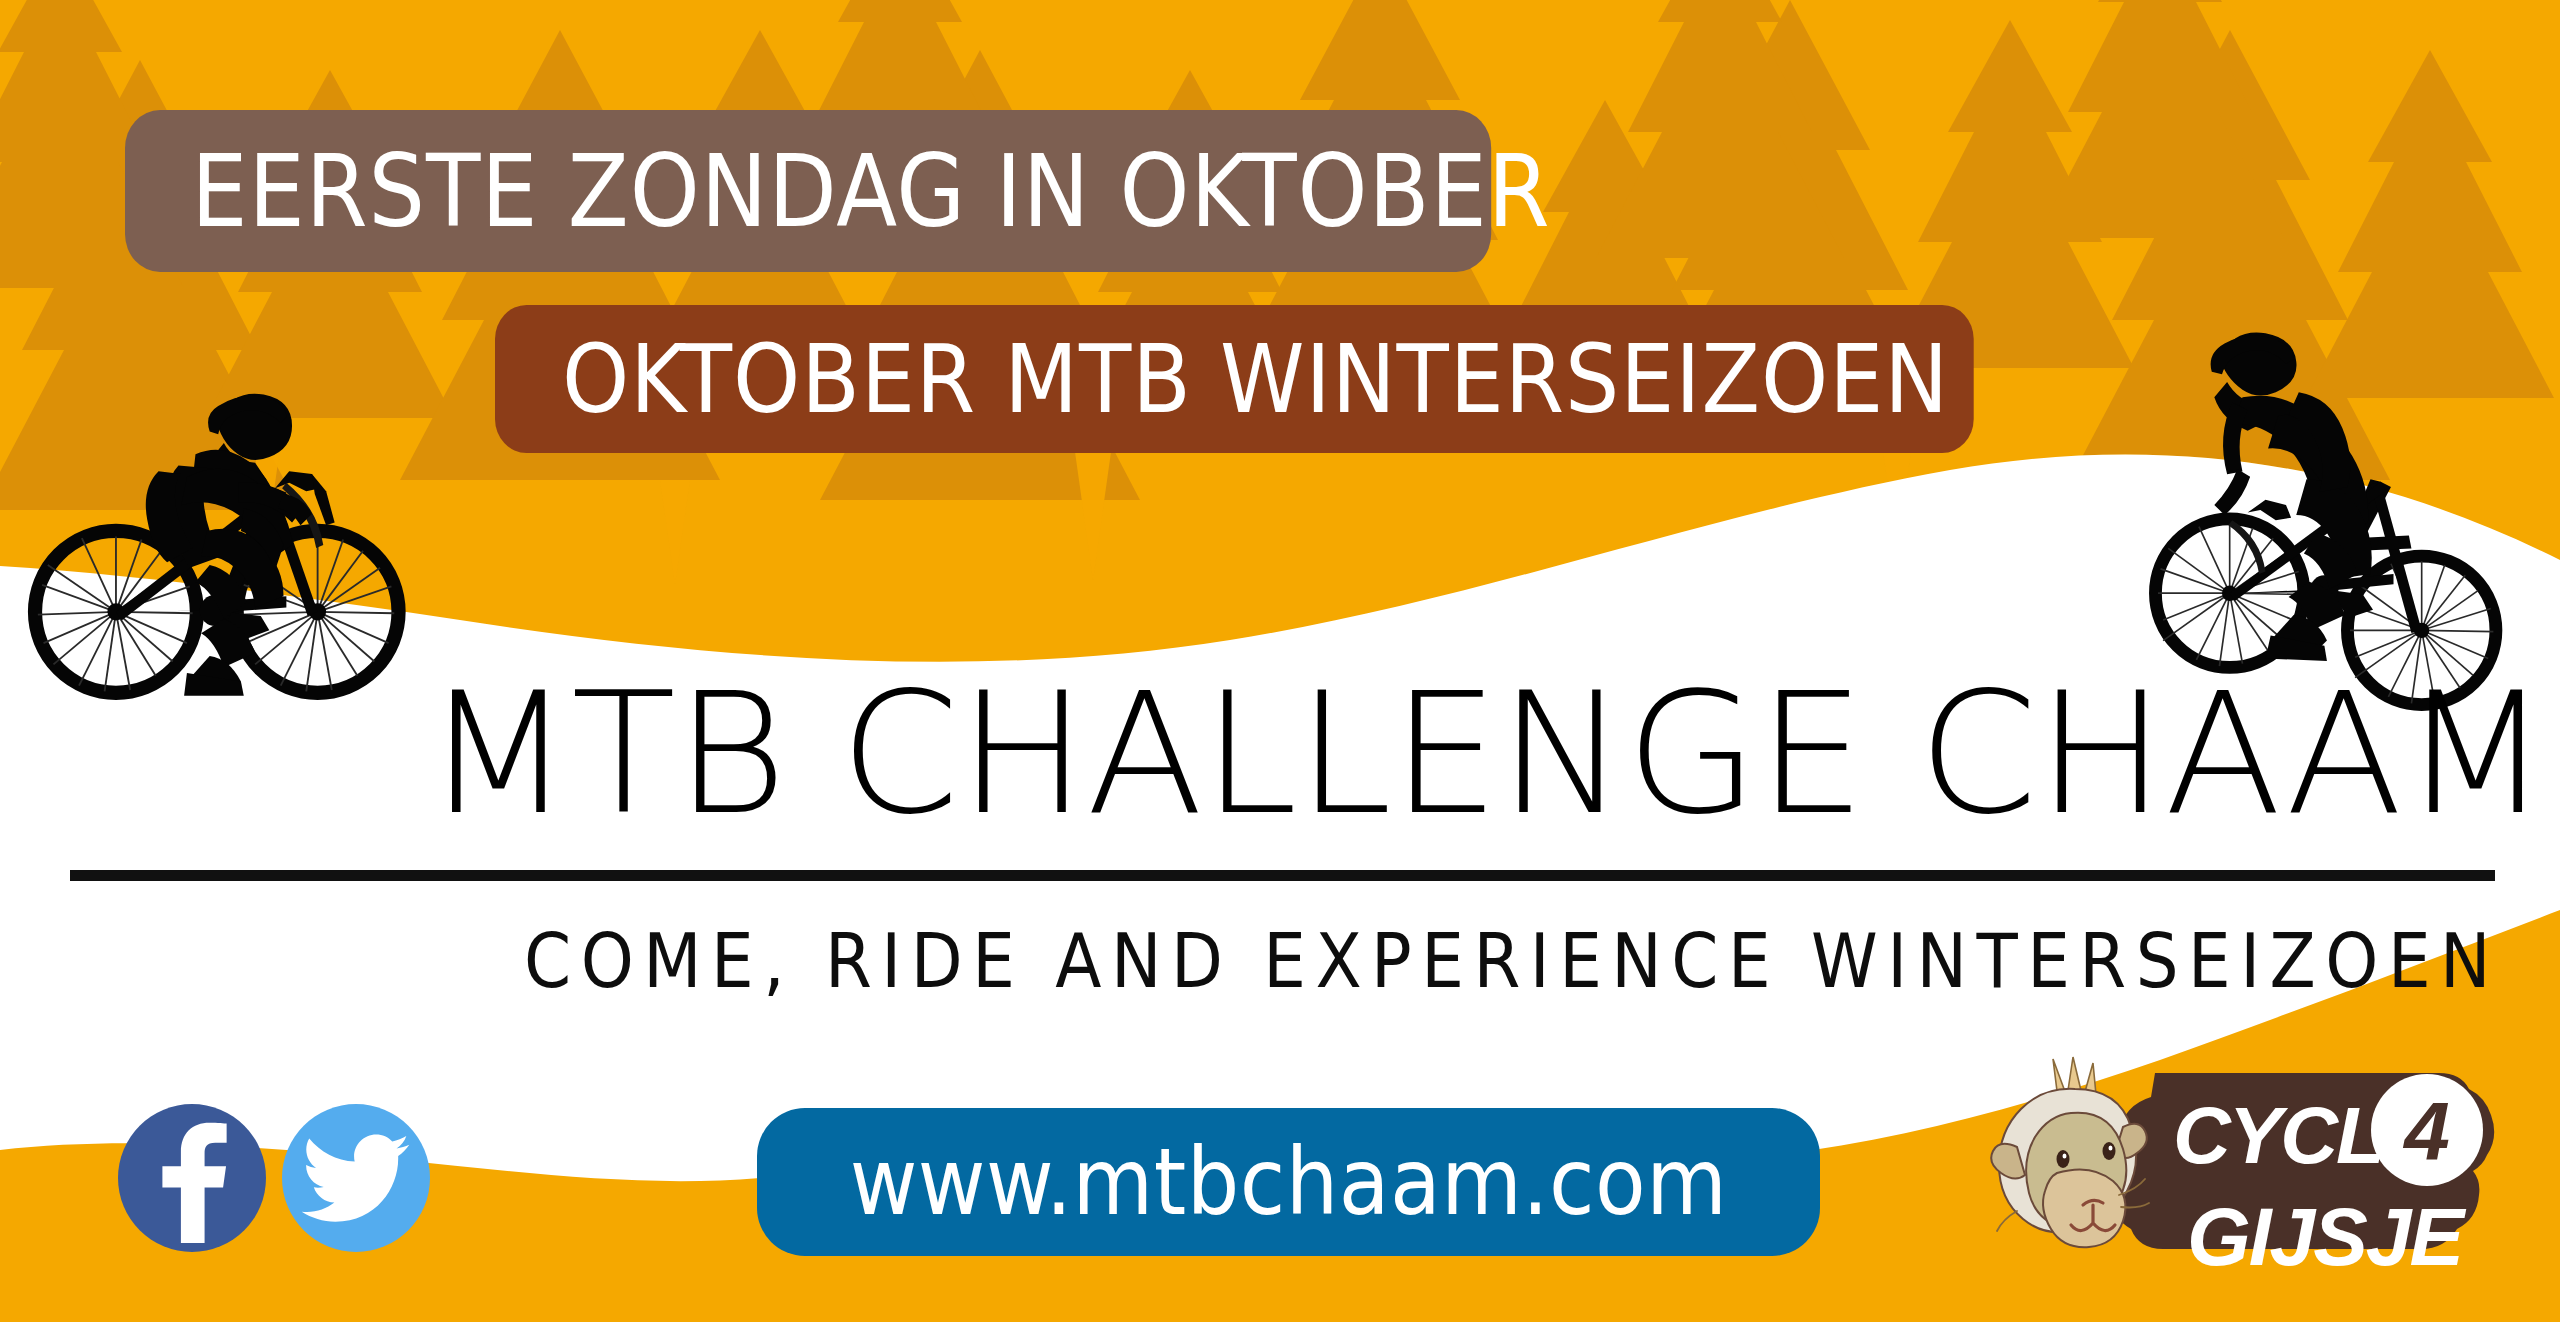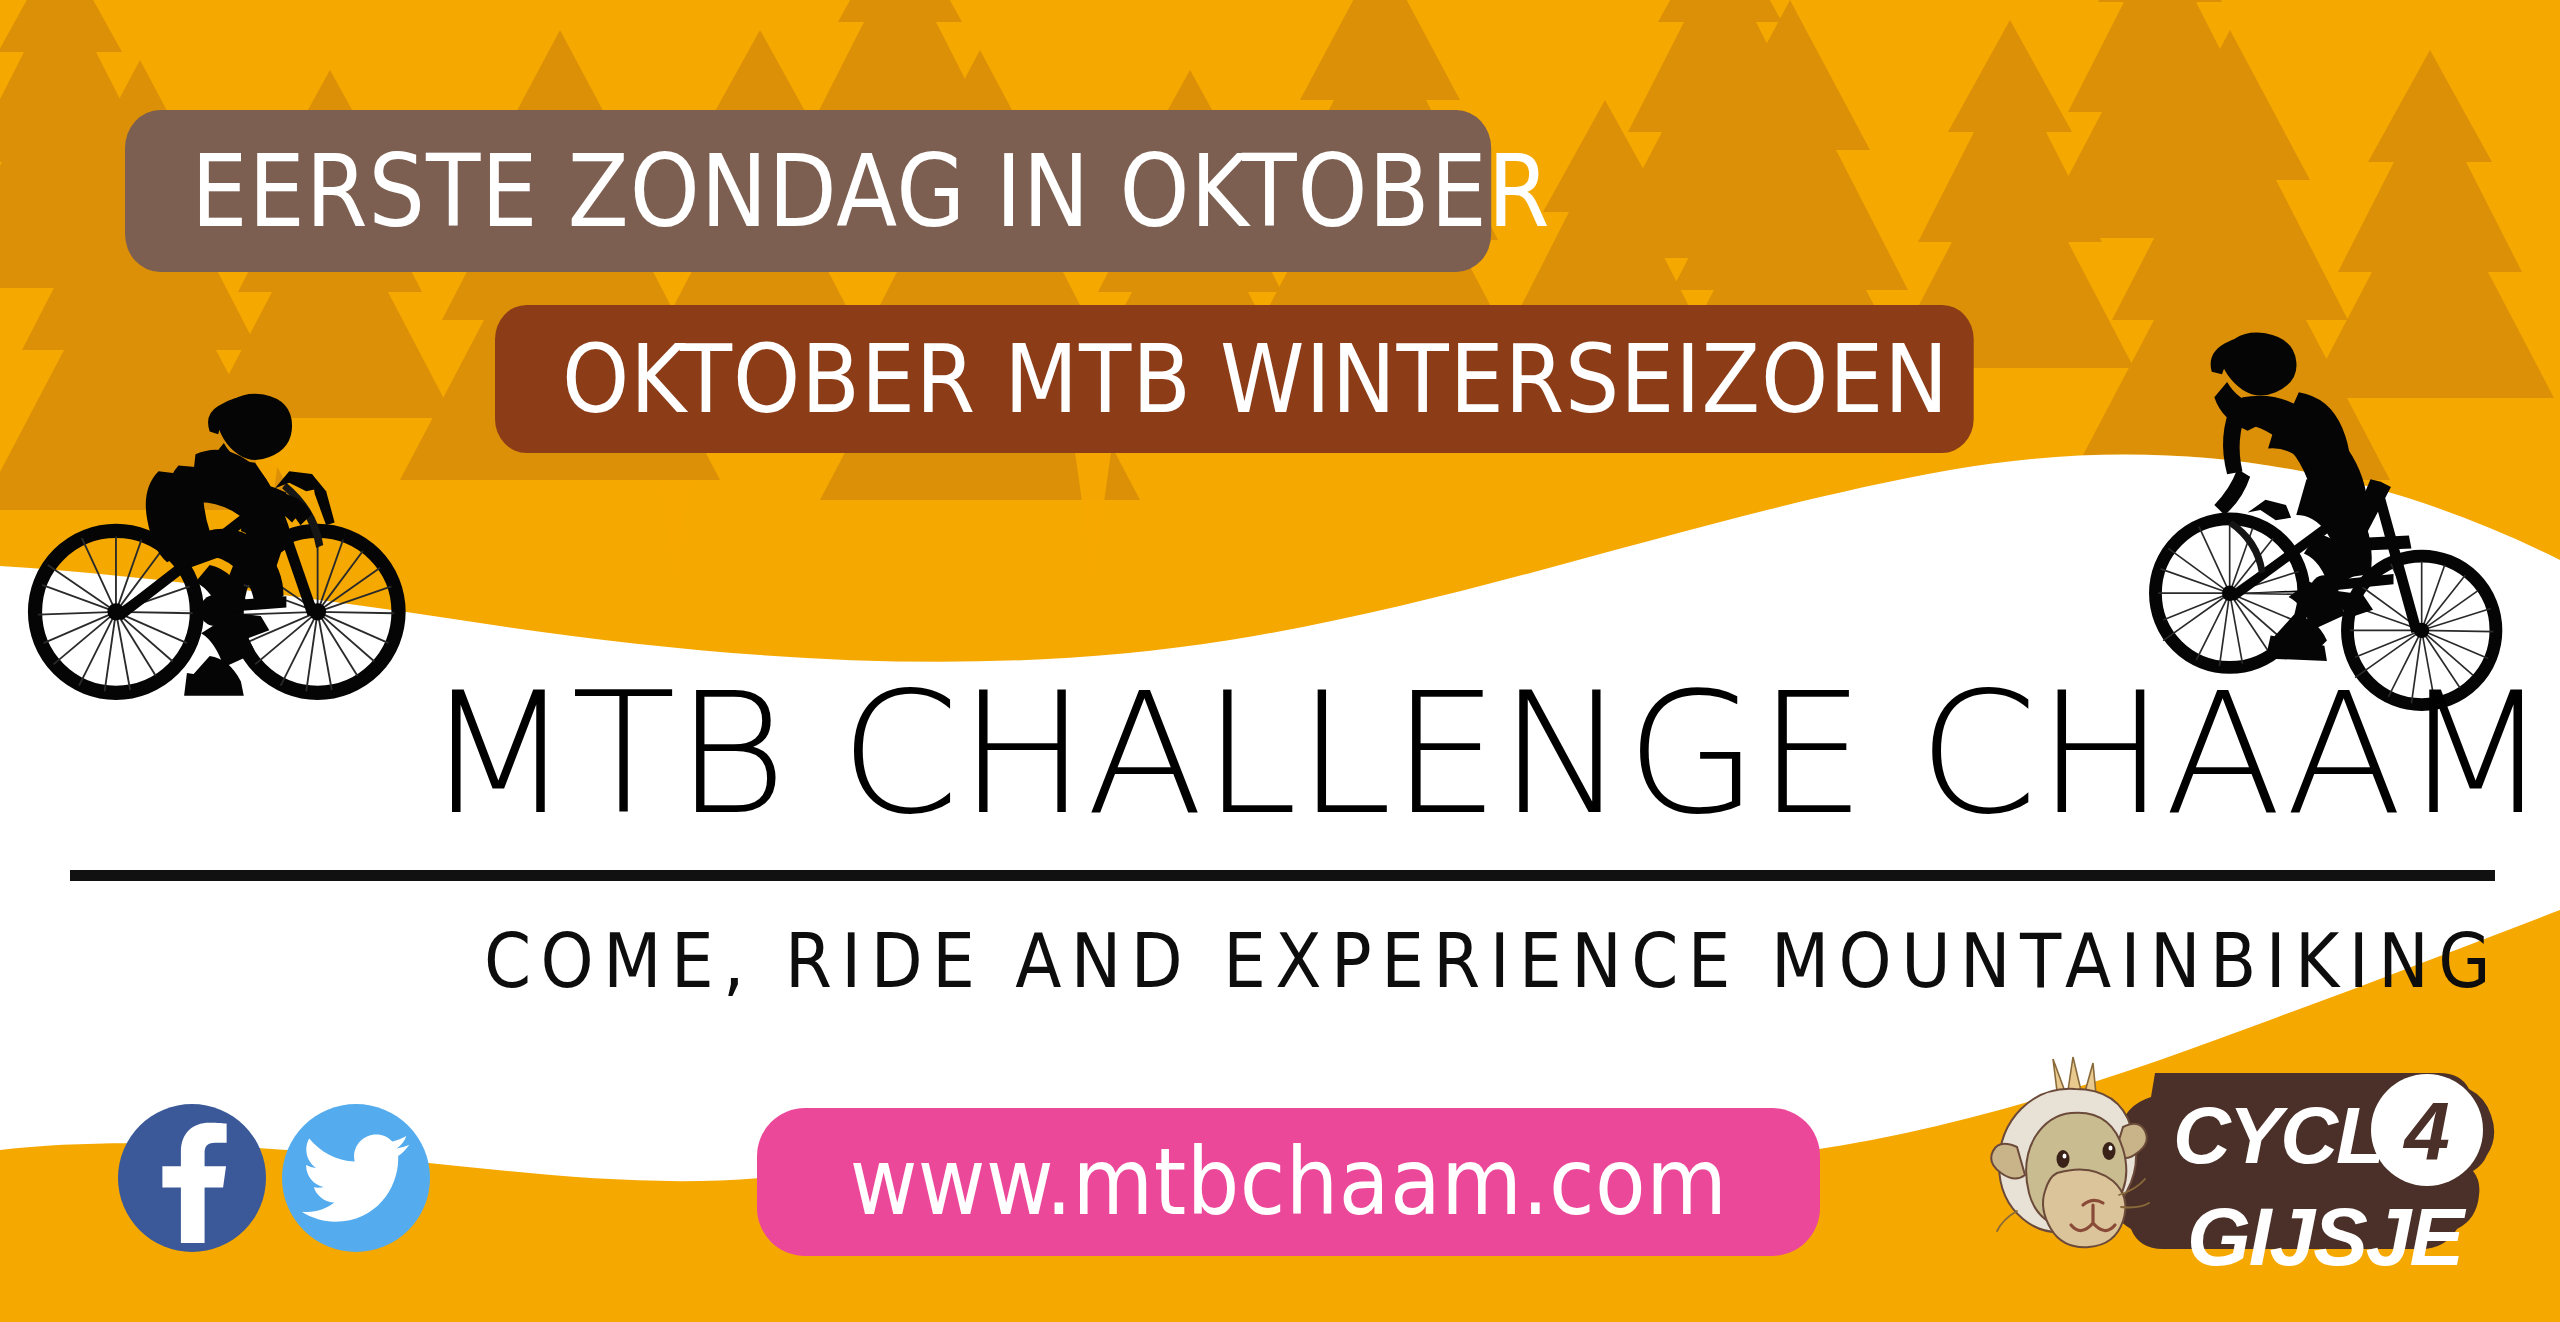--- a/index.html
+++ b/index.html
@@ -51,21 +51,21 @@
     font-weight:400;
     letter-spacing:1px;
     transform:scaleX(0.93);
     transform-origin:left center;
   }
   #badge-opening .t{ transform:scaleX(1.075); transform-origin:left center; display:inline-block; }
 
   #badge-url{
     left:757px; top:1108px;
     width:1063px; height:148px;
-    background:#ec4899;
+    background:#0369a1;
     border-radius:48px;
     justify-content:center;
     font-size:92px;
     font-weight:400;
     letter-spacing:0.5px;
   }
 
   
   #headline-wrap{
     position:absolute;
@@ -352,21 +352,21 @@
     <span class="t">EERSTE ZONDAG IN OKTOBER</span>
   </div>
 
   <div id="badge-opening" class="badge">
     <span class="t">OKTOBER  MTB  WINTERSEIZOEN</span>
   </div>
 
   <div id="headline-wrap">
     <div id="headline">MTB CHALLENGE CHAAM</div>
     <div id="rule"></div>
-    <div id="subhead">COME, RIDE AND EXPERIENCE MOUNTAINBIKING</div>
+    <div id="subhead">COME, RIDE AND EXPERIENCE WINTERSEIZOEN</div>
   </div>
 
   <div id="social-fb" class="social">
     <svg width="148" height="148" viewBox="0 0 100 100">
       <path fill="#ffffff" d="M58.5,94 V56.5 H71 L73,42 H58.5 V33.2
         c0,-4.2 1.2,-7.1 7.2,-7.1 H73.4 V13.2 C72,13 67.3,12.6 61.8,12.6
         c-11.5,0 -19.3,7 -19.3,19.8 V42 H30 V56.5 H42.5 V94 Z"></path>
     </svg>
   </div>
   <div id="social-tw" class="social">

